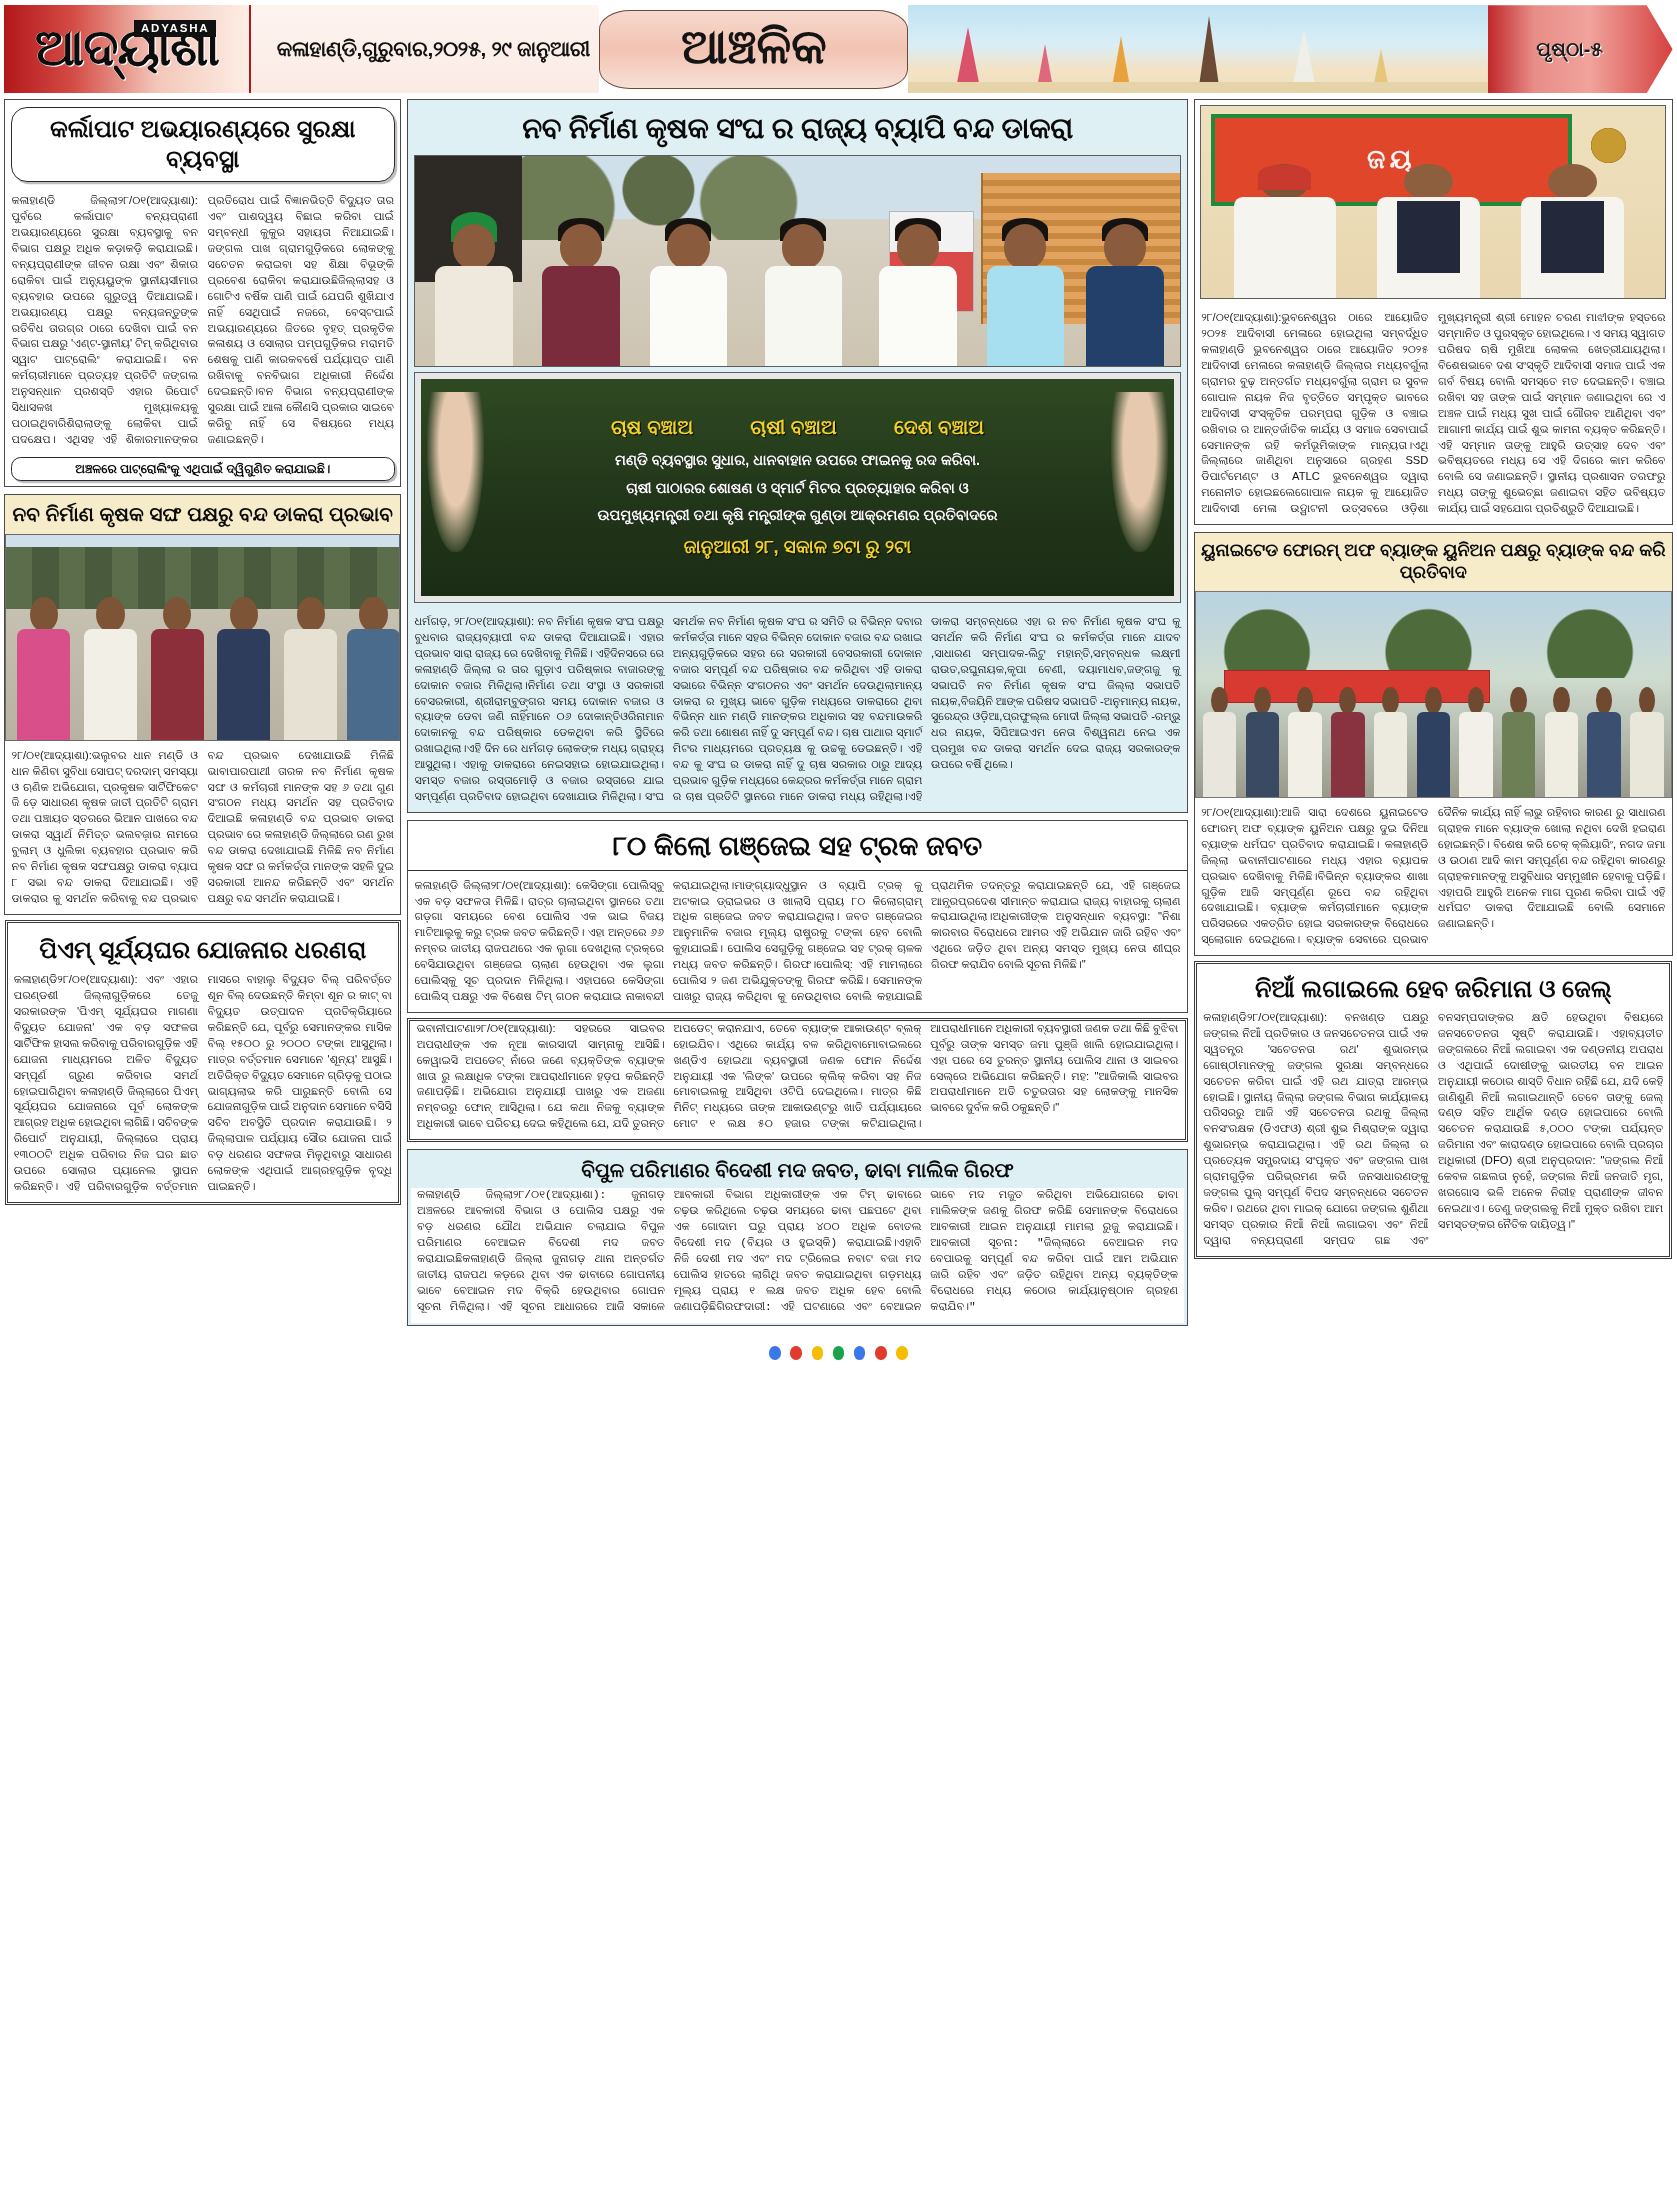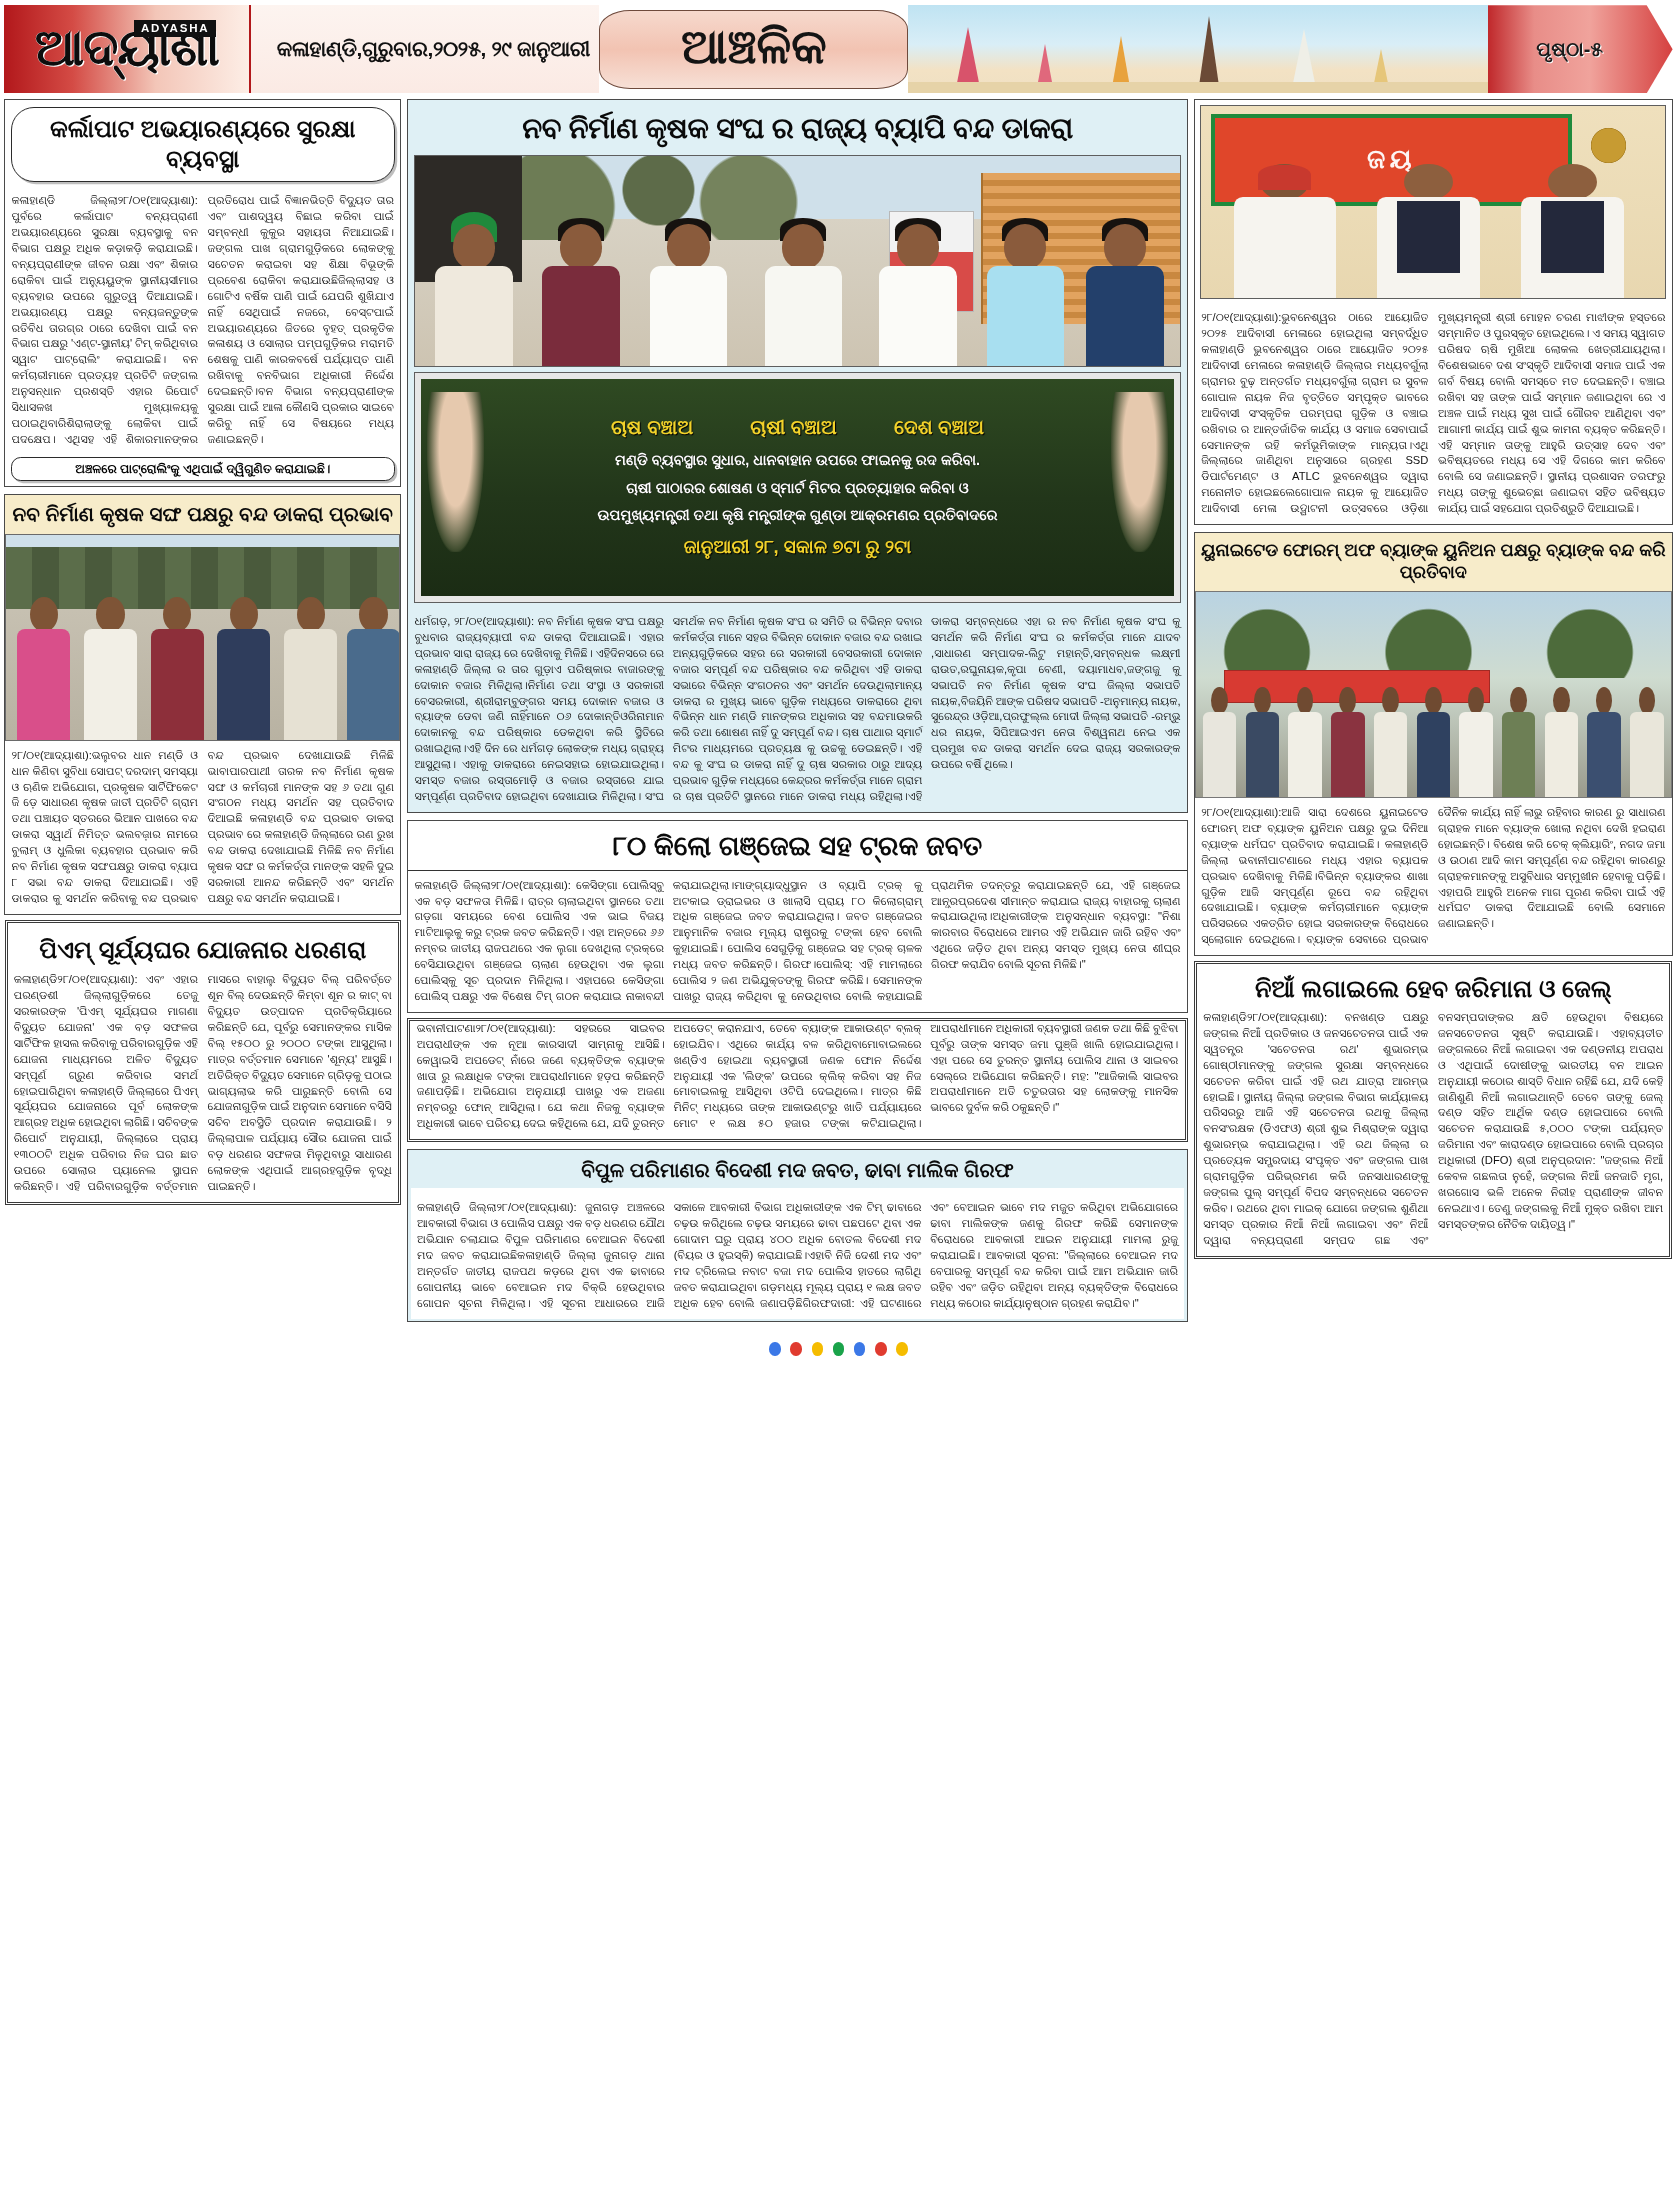--- a/index.html
+++ b/index.html
@@ -132,21 +132,21 @@
     background: #fff;
     position: relative;
     overflow: hidden;
   }
   .card.tinted { background: #dff0f5; }
   .card.double { border: 1.3px double #3a3a3a; outline: 0.9px solid #3a3a3a; outline-offset: 1.3px; margin: 2.2px 2.2px 8.8px 2.2px;}
   .card-pad { padding: 7px 6.2px; }
 
   .hl-box {
     border: 1.3px solid #2b2b2b;
-    border-radius: 23px;
+    border-radius: 16px;
     margin: 6.2px 5.3px 4.4px 5.3px;
     padding: 6.2px 4.4px 7px 4.4px;
     box-shadow: 2.2px 2.2px 0 rgba(0,0,0,0.25);
     background: #fff;
   }
   .hl-band {
     background: #f7ecca;
     padding: 7px 4.4px;
     margin: 0;
   }
@@ -522,21 +522,21 @@
           <div class="body3">
             <p>ଭବାନୀପାଟଣା୨୮/୦୧(ଆଦ୍ୟାଶା): ସହରରେ ସାଇବର ଅପରାଧୀଙ୍କ ଏକ ନୂଆ କାରସାଦୀ ସାମ୍ନାକୁ ଆସିଛି। କେୱାଇସି ଅପଡେଟ୍ ନାଁରେ ଜଣେ ବ୍ୟକ୍ତିଙ୍କ ବ୍ୟାଙ୍କ ଖାତା ରୁ ଲକ୍ଷାଧିକ ଟଙ୍କା ଆପରାଧୀମାନେ ହଡ଼ପ କରିଛନ୍ତି ଜଣାପଡ଼ିଛି। ଅଭିଯୋଗ ଅନୁଯାୟୀ ପାଖରୁ ଏକ ଅଜଣା ନମ୍ବରରୁ ଫୋନ୍ ଆସିଥିଲା। ଯେ କଥା ନିଜକୁ ବ୍ୟାଙ୍କ ଅଧିକାରୀ ଭାବେ ପରିଚୟ ଦେଇ କହିଥିଲେ ଯେ, ଯଦି ତୁରନ୍ତ ଅପଡେଟ୍ କରାନଯାଏ, ତେବେ ବ୍ୟାଙ୍କ ଆକାଉଣ୍ଟ ବ୍ଲକ୍ ହୋଇଯିବ। ଏଥିରେ କାର୍ଯ୍ୟ ବଳ କରିଥିବାମୋବାଇଲରେ ଖଣ୍ଡିଏ ହୋଇଥା ବ୍ୟବସ୍ଥାରୀ ଜଣକ ଫୋନ ନିର୍ଦ୍ଦେଶ ଅନୁଯାୟୀ ଏକ 'ଲିଙ୍କ' ଉପରେ କ୍ଲିକ୍ କରିବା ସହ ନିଜ ମୋବାଇଲକୁ ଆସିଥିବା ଓଟିପି ଦେଇଥିଲେ। ମାତ୍ର କିଛି ମିନିଟ୍ ମଧ୍ୟରେ ତାଙ୍କ ଆକାଉଣ୍ଟରୁ ଖାତି ପର୍ଯ୍ୟାୟରେ ମୋଟ ୧ ଲକ୍ଷ ୫୦ ହଜାର ଟଙ୍କା କଟିଯାଇଥିଲା। ଆପରାଧୀମାନେ ଅଧିକାରୀ ବ୍ୟବସ୍ଥାରୀ ଜଣକ ତଥା କିଛି ବୁଝିବା ପୂର୍ବରୁ ତାଙ୍କ ସମସ୍ତ ଜମା ପୁଞ୍ଜି ଖାଲି ହୋଇଯାଇଥିଲା। ଏହା ପରେ ସେ ତୁରନ୍ତ ସ୍ଥାନୀୟ ପୋଲିସ ଥାନା ଓ ସାଇବର ସେଲ୍ରେ ଅଭିଯୋଗ କରିଛନ୍ତି। ମହ: "ଆଜିକାଲି ସାଇବର ଅପରାଧୀମାନେ ଅତି ଚତୁରତାର ସହ ଲୋକଙ୍କୁ ମାନସିକ ଭାବରେ ଦୁର୍ବଳ କରି ଠକୁଛନ୍ତି।"</p>
           </div>
         </div>
       </div>
 
       <div class="card tinted">
         <div style="padding:8px 7px 5.3px 7px;">
           <div class="hl sm">ବିପୁଳ ପରିମାଣର ବିଦେଶୀ ମଦ ଜବତ, ଢାବା ମାଲିକ ଗିରଫ</div>
         </div>
-        <div class="card-pad" style="padding-top:12px;background:#fff;margin:0 2.6px 2.6px 2.6px;">
+        <div class="card-pad" style="padding-top:0;background:#fff;margin:0 2.6px 2.6px 2.6px;font-family:Liberation Mono, monospace;">
           <div class="body3">
             <p>କଳାହାଣ୍ଡି ଜିଲ୍ଲା୨୮/୦୧(ଆଦ୍ୟାଶା): ଜୁନାଗଡ଼ ଅଞ୍ଚଳରେ ଆବକାରୀ ବିଭାଗ ଓ ପୋଲିସ ପକ୍ଷରୁ ଏକ ବଡ଼ ଧରଣର ଯୌଥ ଅଭିଯାନ ଚଲାଯାଇ ବିପୁଳ ପରିମାଣର ବେଆଇନ ବିଦେଶୀ ମଦ ଜବତ କରାଯାଇଛିକଳାହାଣ୍ଡି ଜିଲ୍ଲା ଜୁନାଗଡ଼ ଥାନା ଅନ୍ତର୍ଗତ ଜାତୀୟ ରାଜପଥ କଡ଼ରେ ଥିବା ଏକ ଢାବାରେ ଗୋପନୀୟ ଭାବେ ବେଆଇନ ମଦ ବିକ୍ରି ହେଉଥିବାର ଗୋପନ ସୂଚନା ମିଳିଥିଲା। ଏହି ସୂଚନା ଆଧାରରେ ଆଜି ସକାଳେ ଆବକାରୀ ବିଭାଗ ଅଧିକାରୀଙ୍କ ଏକ ଟିମ୍ ଢାବାରେ ଚଢ଼ଉ କରିଥିଲେ ଚଢ଼ଉ ସମୟରେ ଢାବା ପଛପଟେ ଥିବା ଏକ ଗୋଦାମ ଘରୁ ପ୍ରାୟ ୪୦୦ ଅଧିକ ବୋତଲ ବିଦେଶୀ ମଦ (ବିୟର ଓ ହୁଇସ୍କି) କରାଯାଇଛି।ଏହାବି ନିଜି ଦେଶୀ ମଦ ଏବଂ ମଦ ଟ୍ରିଲେଇ ନବାଟ ବଜା ମଦ ପୋଲିସ ହାତରେ ଲାଗିଥି ଜବତ କରାଯାଇଥିବା ଗଡ଼ମଧ୍ୟ ମୂଲ୍ୟ ପ୍ରାୟ ୧ ଲକ୍ଷ ଜବତ ଅଧିକ ହେବ ବୋଲି ଜଣାପଡ଼ିଛିଗିରଫଦାରୀ: ଏହି ଘଟଣାରେ ଏବଂ ବେଆଇନ ଭାବେ ମଦ ମଜୁତ କରିଥିବା ଅଭିଯୋଗରେ ଢାବା ମାଲିକଙ୍କ ଜଣକୁ ଗିରଫ କରିଛି ସେମାନଙ୍କ ବିରୋଧରେ ଆବକାରୀ ଆଇନ ଅନୁଯାୟୀ ମାମଲା ରୁଜୁ କରାଯାଇଛି। ଆବକାରୀ ସୂଚନା: "ଜିଲ୍ଲାରେ ବେଆଇନ ମଦ ବେପାରକୁ ସମ୍ପୂର୍ଣ ବନ୍ଦ କରିବା ପାଇଁ ଆମ ଅଭିଯାନ ଜାରି ରହିବ ଏବଂ ଜଡ଼ିତ ରହିଥିବା ଅନ୍ୟ ବ୍ୟକ୍ତିଙ୍କ ବିରୋଧରେ ମଧ୍ୟ କଠୋର କାର୍ଯ୍ୟାନୁଷ୍ଠାନ ଗ୍ରହଣ କରାଯିବ।"</p>
           </div>
         </div>
       </div>
 
     </div>
 
     <div class="col-right">
 

